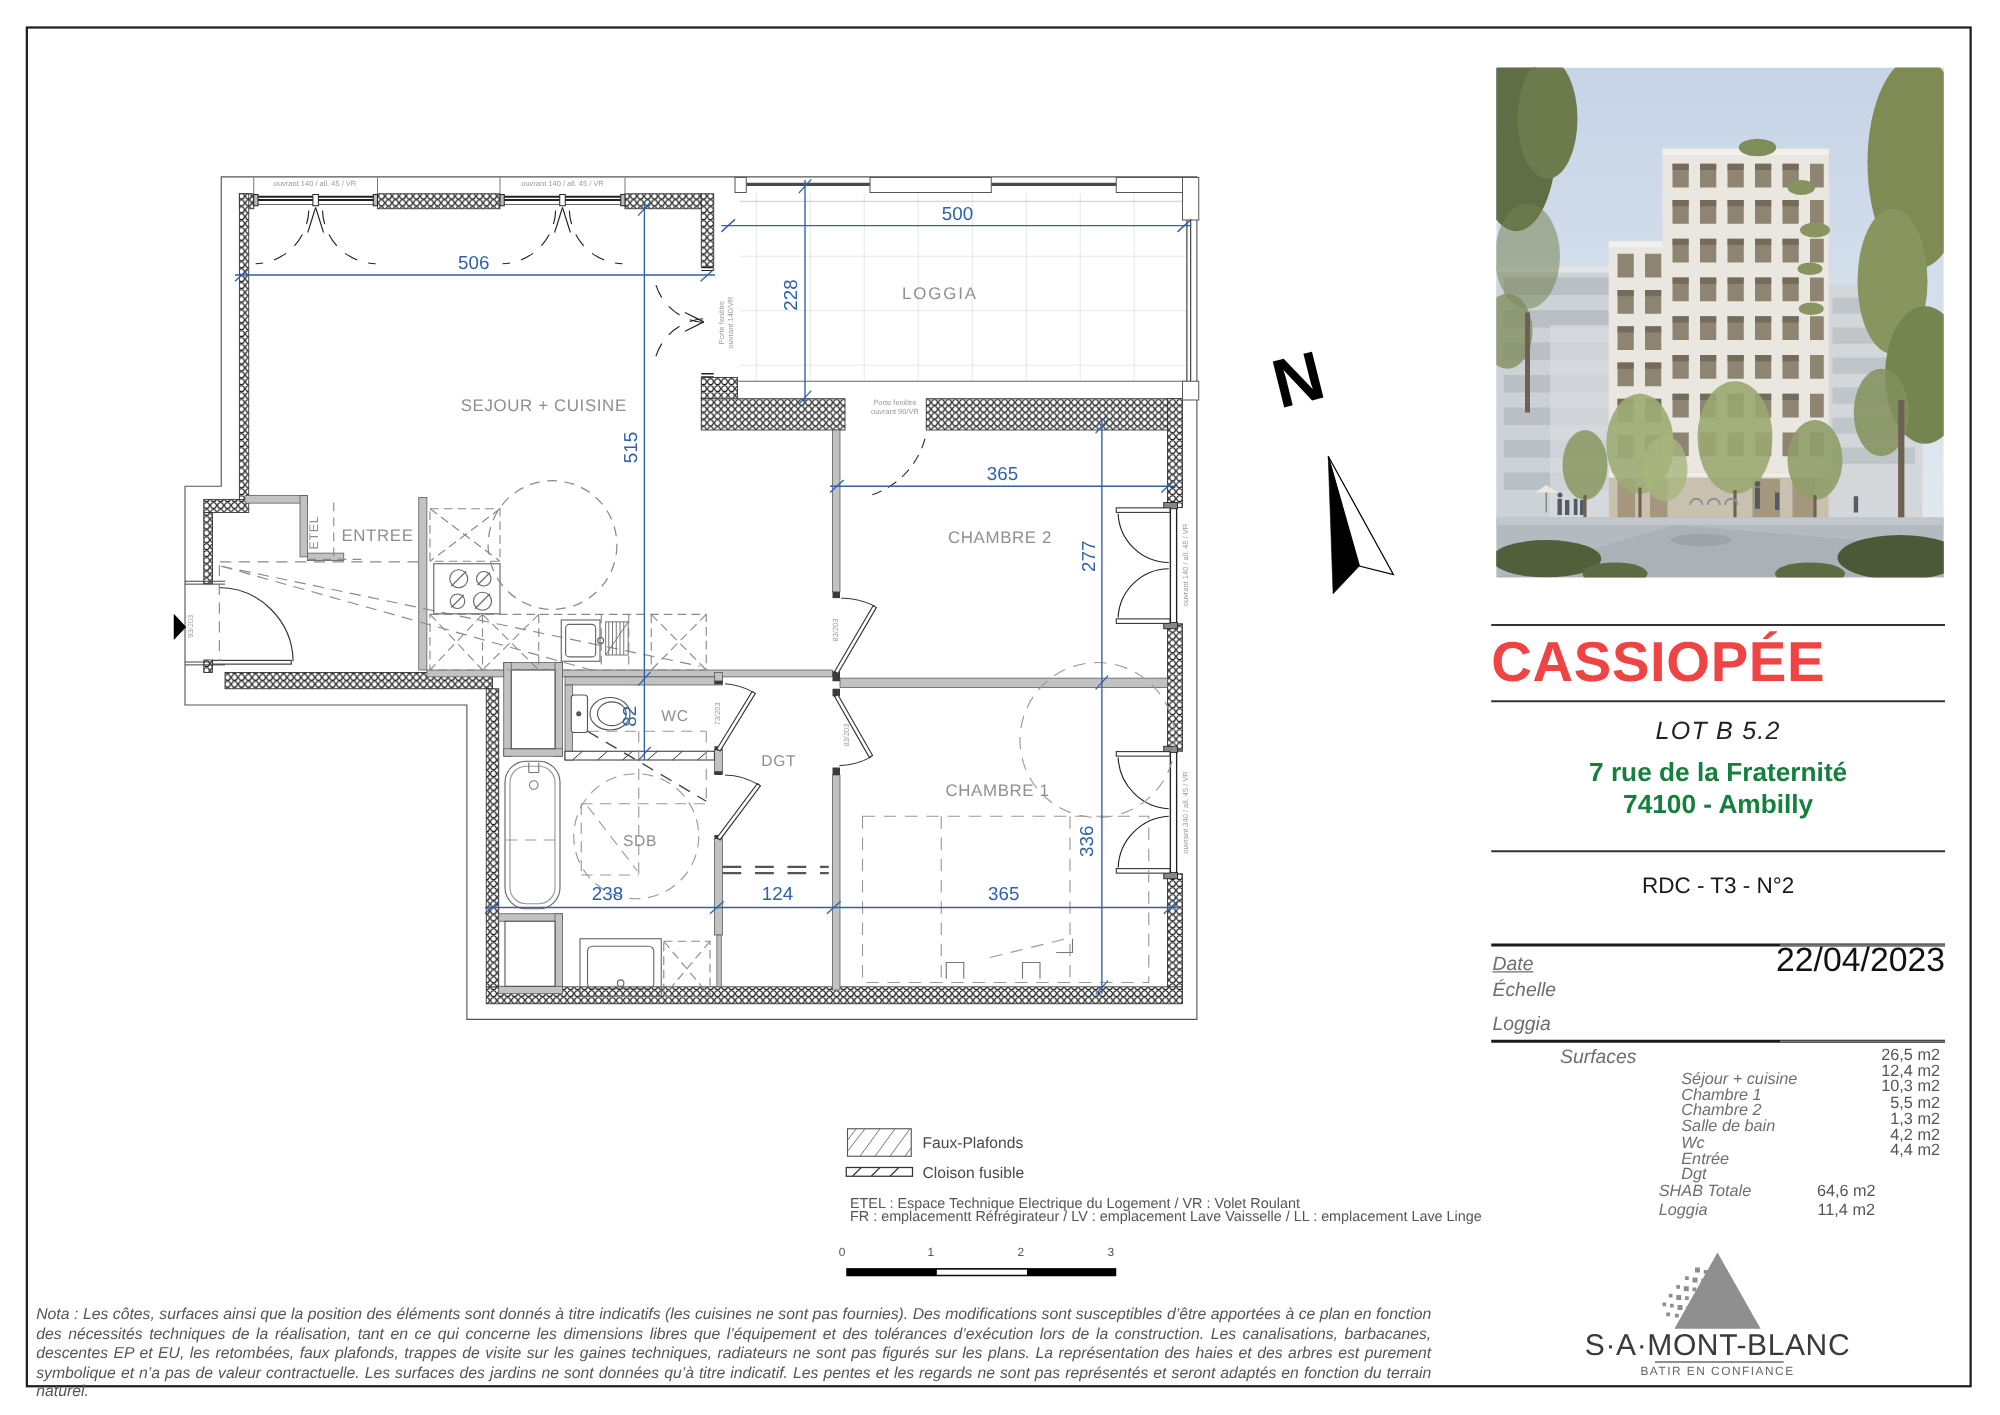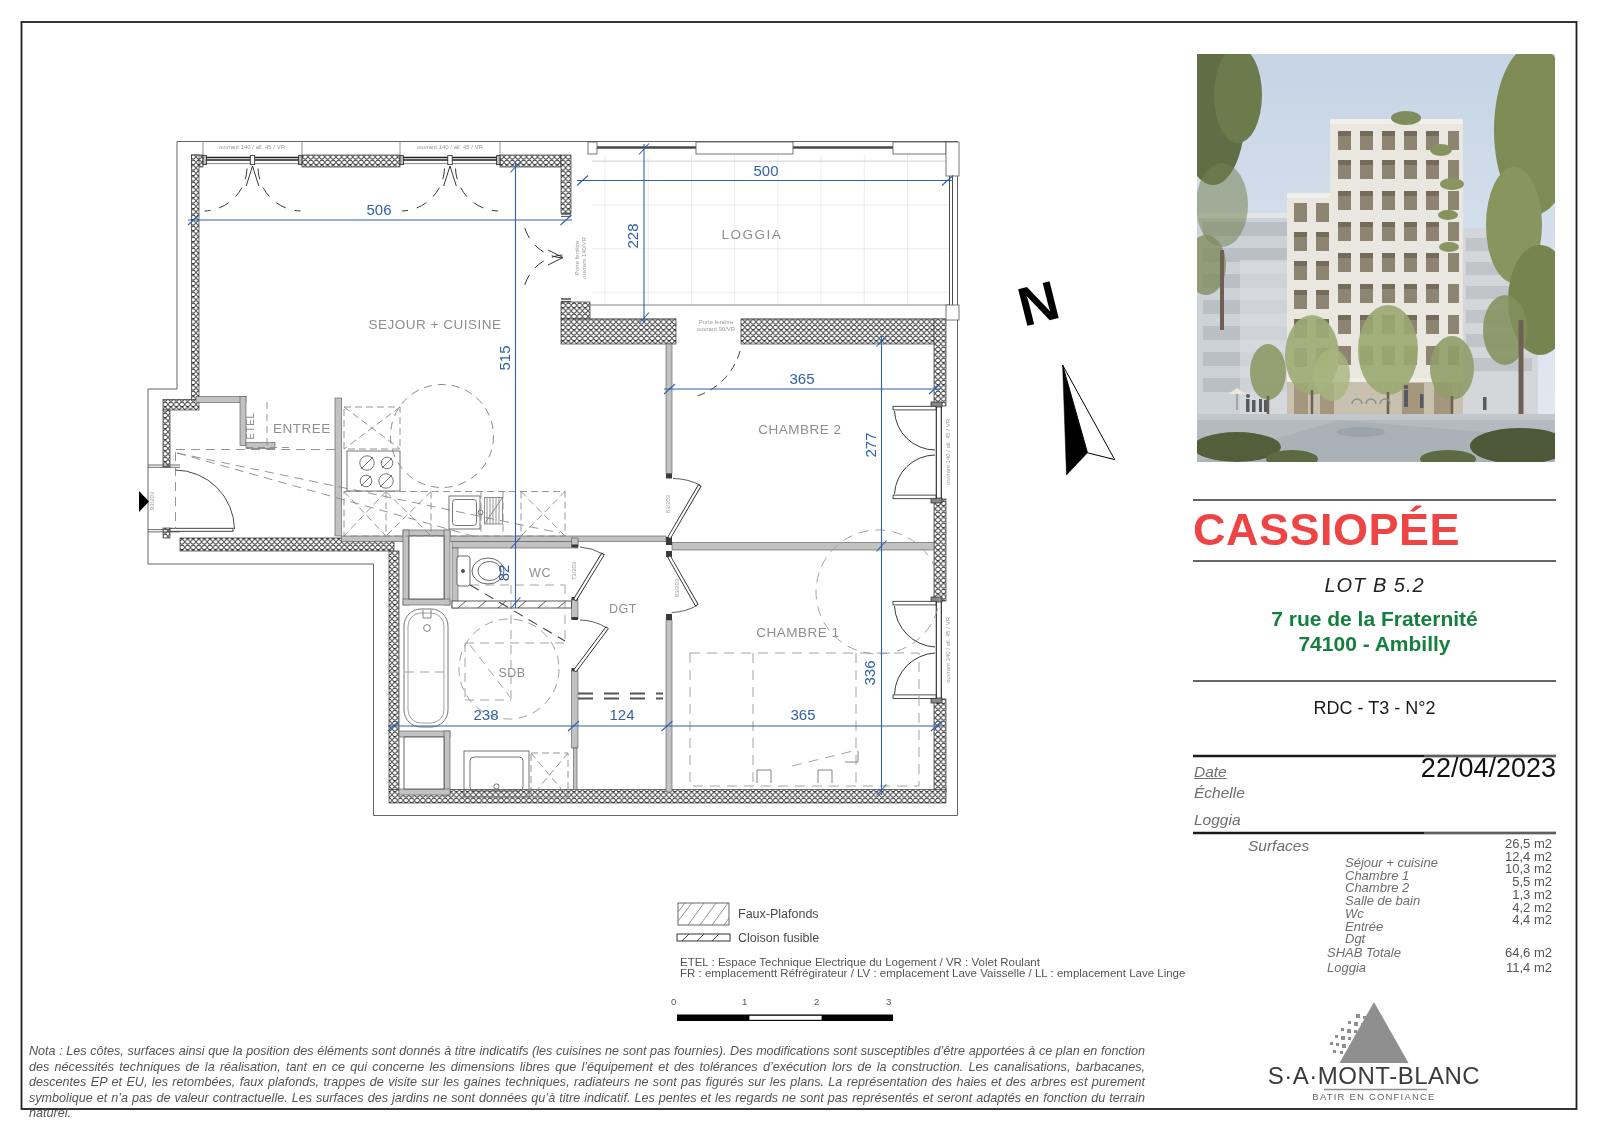--- a/index.html
+++ b/index.html
@@ -761,16 +761,16 @@
 <div class="abs it" style="left:1194px;top:784px;font-size:15.5px;">Échelle</div>
 <div class="abs it" style="left:1194px;top:811px;font-size:15.5px;">Loggia</div>
 <div class="abs" style="left:1256px;top:753px;width:300px;text-align:right;font-size:27px;color:#111;">22/04/2023</div>
 
 <div class="abs it" style="left:1248px;top:837px;font-size:15.5px;">Surfaces</div>
 <div class="abs it" style="left:1345px;top:838px;font-size:13px;line-height:12.7px;margin-top:19px;">
 Séjour + cuisine<br>Chambre 1<br>Chambre 2<br>Salle de bain<br>Wc<br>Entrée<br>Dgt</div>
 <div class="abs" style="left:1402px;top:838px;width:150px;text-align:right;font-size:13px;line-height:12.7px;color:#555;">
 26,5 m2<br>12,4 m2<br>10,3 m2<br>5,5 m2<br>1,3 m2<br>4,2 m2<br>4,4 m2</div>
 <div class="abs it" style="left:1327px;top:945px;font-size:13px;line-height:15px;">SHAB Totale<br>Loggia</div>
-<div class="abs" style="left:1402px;top:945px;width:150px;text-align:right;font-size:13px;line-height:15px;color:#555;">64,6 m2<br>11,4 m2</div>
+<div class="abs" style="left:1402px;top:945px;width:150px;text-align:center;font-size:13px;line-height:15px;color:#555;">64,6 m2<br>11,4 m2</div>
 
 <div class="abs" style="left:29px;top:1044px;width:1116px;font-size:12.6px;font-style:italic;color:#555;line-height:15.6px;text-align:justify;">Nota : Les côtes, surfaces ainsi que la position des éléments sont donnés à titre indicatifs (les cuisines ne sont pas fournies). Des modifications sont susceptibles d’être apportées à ce plan en fonction des nécessités techniques de la réalisation, tant en ce qui concerne les dimensions libres que l’équipement et des tolérances d’exécution lors de la construction. Les canalisations, barbacanes, descentes EP et EU, les retombées, faux plafonds, trappes de visite sur les gaines techniques, radiateurs ne sont pas figurés sur les plans. La représentation des haies et des arbres est purement symbolique et n’a pas de valeur contractuelle. Les surfaces des jardins ne sont données qu’à titre indicatif. Les pentes et les regards ne sont pas représentés et seront adaptés en fonction du terrain naturel.</div>
 </div>
 
 </body></html>

